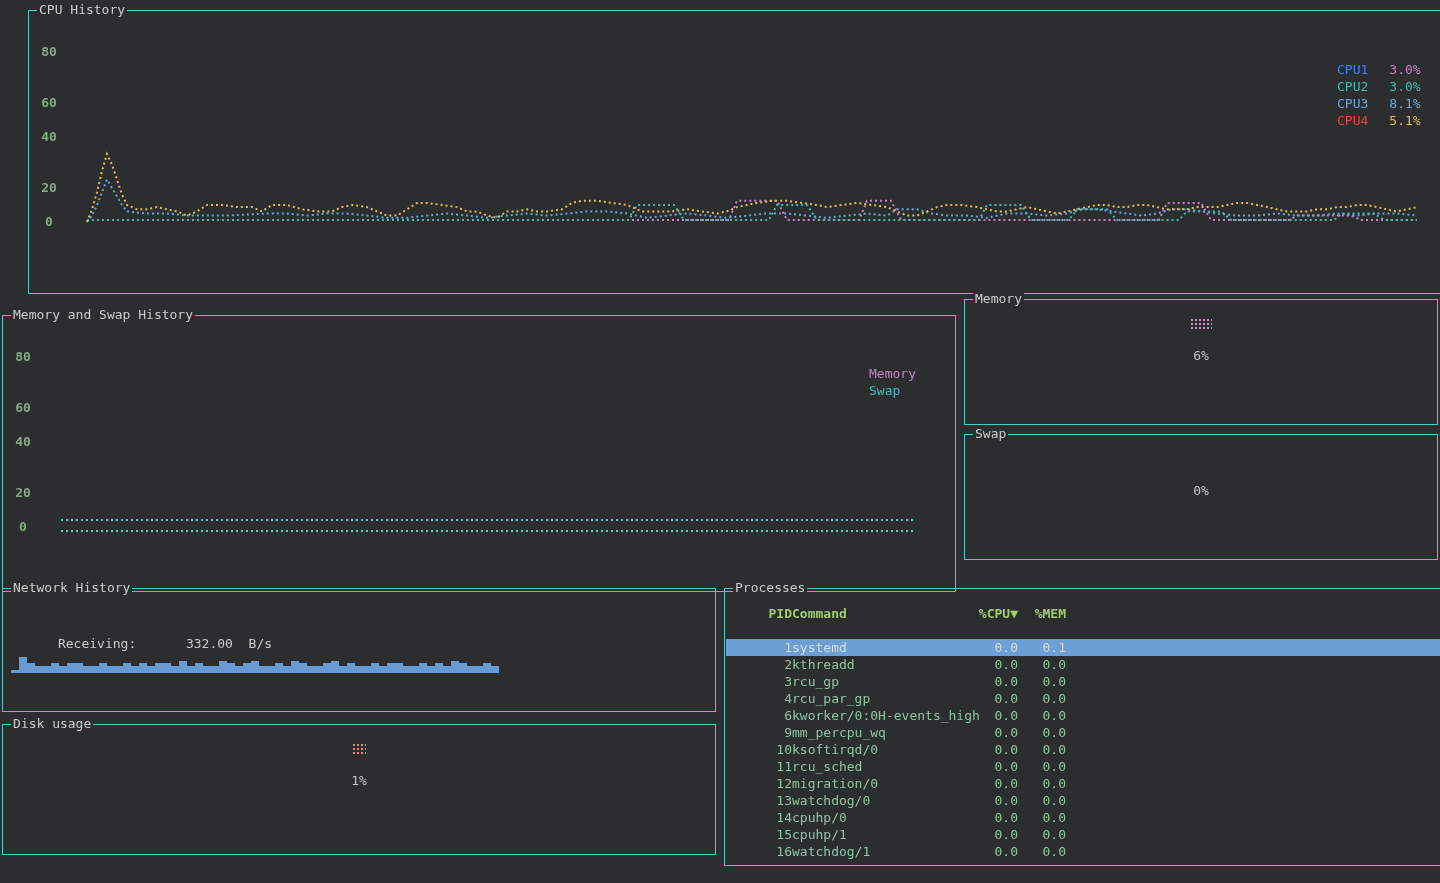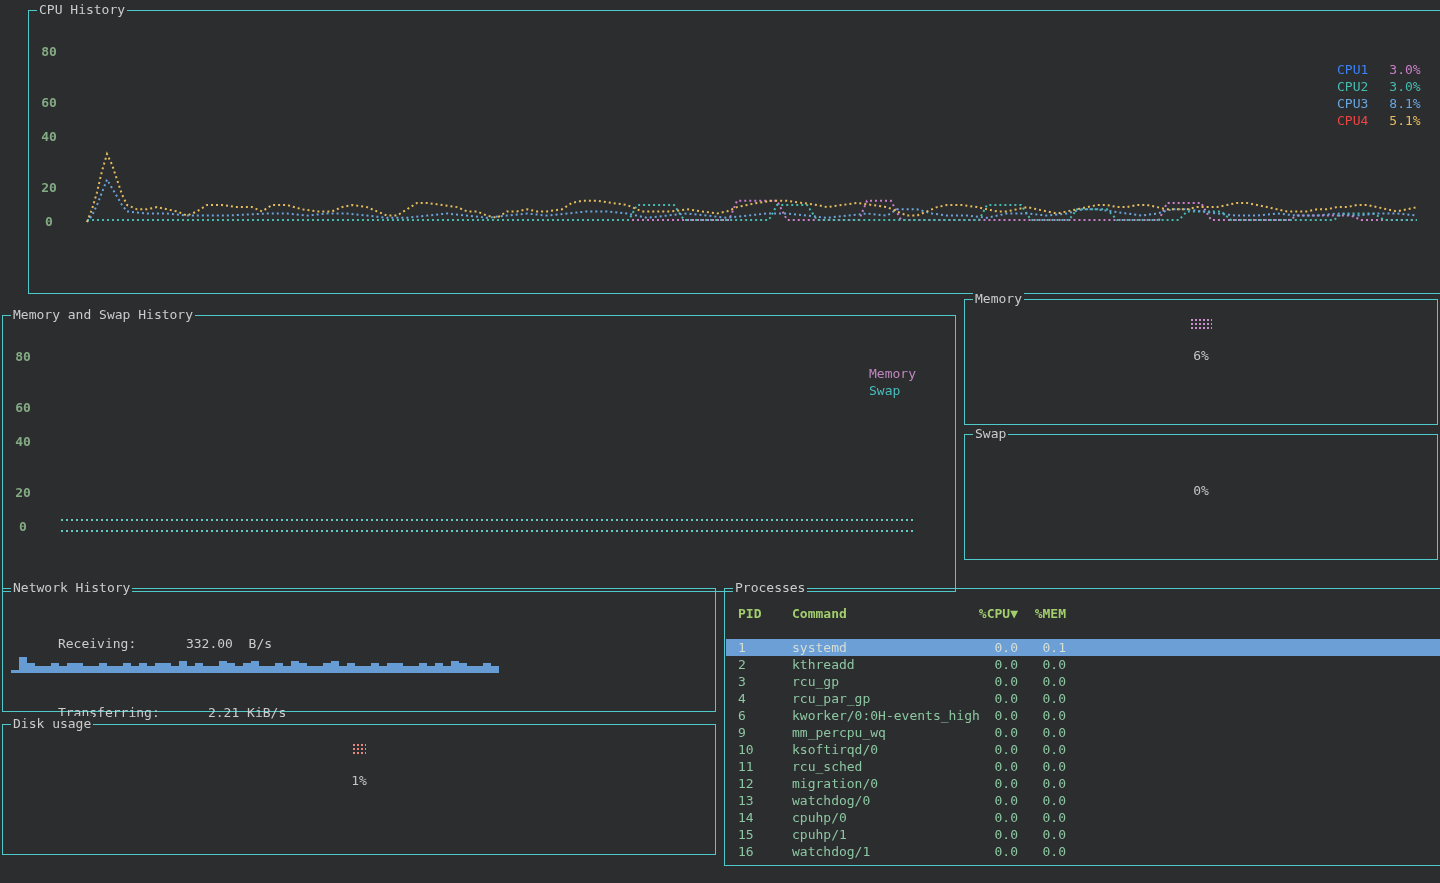--- a/index.html
+++ b/index.html
@@ -36,21 +36,21 @@
   
   .netline{position:absolute;left:8px;white-space:pre;line-height:17px;}
   .netlabel{display:inline-block;white-space:pre;}
   .netvalue{white-space:pre;}
   
   #proc-header{position:absolute;left:1px;right:3px;top:16px;display:flex;height:17px;line-height:17px;color:var(--header_green);font-weight:bold;}
   #proc-rows{position:absolute;left:1px;right:3px;top:50px;}
   .prow{display:flex;height:17px;line-height:17px;color:var(--process_text);}
   .prow.selected{background:var(--selected_bg);color:var(--selected_text);}
   .pc{flex:none;}
-  .pc-pid{width:66px;padding-left:12px;}
+  .pc-pid{width:66px;padding-left:12px;text-align:right;}
   .pc-command{width:166px;white-space:pre;overflow:visible;}
   .pc-cpu{width:60px;text-align:right;}
   .pc-mem{width:48px;text-align:right;}
 </style>
 </head>
 <body>
 
 <div>
 
   <section class="panel" style="left:16px;top:10px;width:1436px;height:284px;margin-left:12px;">
@@ -179,23 +179,20 @@
         <rect x="424" y="77" width="8" height="7" fill="#669bd3"></rect>
         <rect x="432" y="74" width="8" height="10" fill="#669bd3"></rect>
         <rect x="440" y="77" width="8" height="7" fill="#669bd3"></rect>
         <rect x="448" y="72" width="8" height="12" fill="#669bd3"></rect>
         <rect x="456" y="74" width="8" height="10" fill="#669bd3"></rect>
         <rect x="464" y="77" width="8" height="7" fill="#669bd3"></rect>
         <rect x="472" y="77" width="8" height="7" fill="#669bd3"></rect>
         <rect x="480" y="74" width="8" height="10" fill="#669bd3"></rect>
         <rect x="488" y="77" width="8" height="7" fill="#669bd3"></rect>
       </svg>
-    <div class="netline" style="top:98px;">
-      <span class="netlabel" style="width:150px;">Transferring:</span><span class="netvalue">2.21 KiB/s</span>
-    </div>
   </section>
 
   <section class="panel" style="left:2px;top:724px;width:714px;height:131px;">
     <span class="ptitle">Disk usage</span>
     <div class="dotgrid" style="left: calc(50% - 7px); top: 18px; width: 14px; height: 12px; background-image: radial-gradient(circle, rgb(233, 134, 128) 1.1px, transparent 1.2px);"></div>
     <div class="gauge-value">1%</div>
   </section>
 
   <section class="panel" style="left:724px;top:588px;width:742px;height:278px;">
     <span class="ptitle">Processes</span>

